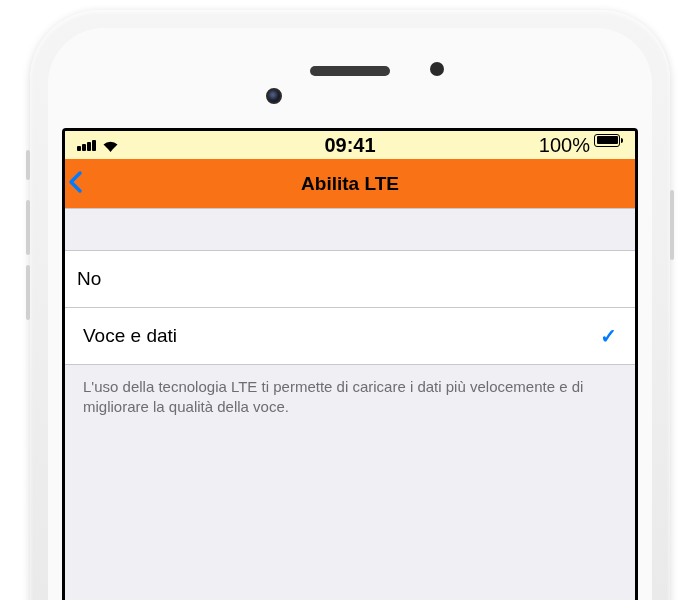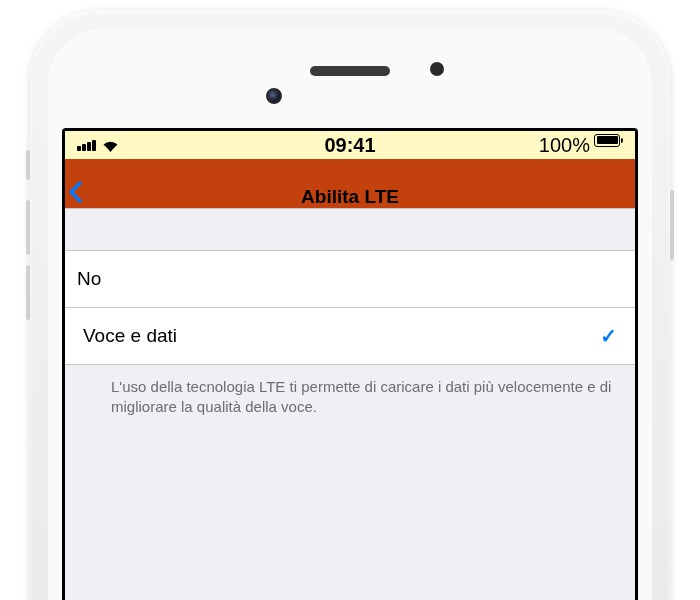--- a/index.html
+++ b/index.html
@@ -137,24 +137,24 @@
     }
     .battery-tip {
       width: 2px;
       height: 5px;
       background: #000;
       border-radius: 0 2px 2px 0;
       margin-left: 1px;
     }
     .nav-bar {
       height: 50px;
-      background: #c2410c;
+      background: #f97316;
       border-bottom: 1px solid #c8c7cc;
       display: flex;
-      align-items: flex-end;
+      align-items: center;
       position: relative;
       padding: 0 2px;
     }
     .back-chevron {
       color: #007aff;
       cursor: pointer;
     }
     .nav-title {
       position: absolute;
       left: 50%;
@@ -190,21 +190,20 @@
       color: #007aff;
       font-size: 20px;
       font-weight: bold;
     }
     .footer-text {
       padding: 12px 18px;
       font-size: 15px;
       color: #6d6d72;
       line-height: 1.35;
       background: #efeff4;
-      margin-left: 28px;
     }
     .side-btn {
       position: absolute;
       background: #d0d0d0;
       border-radius: 2px;
     }
     .side-btn.left1 { left: -4px; top: 140px; width: 4px; height: 30px; }
     .side-btn.left2 { left: -4px; top: 190px; width: 4px; height: 55px; }
     .side-btn.left3 { left: -4px; top: 255px; width: 4px; height: 55px; }
     .side-btn.right1 { right: -4px; top: 180px; width: 4px; height: 70px; }

